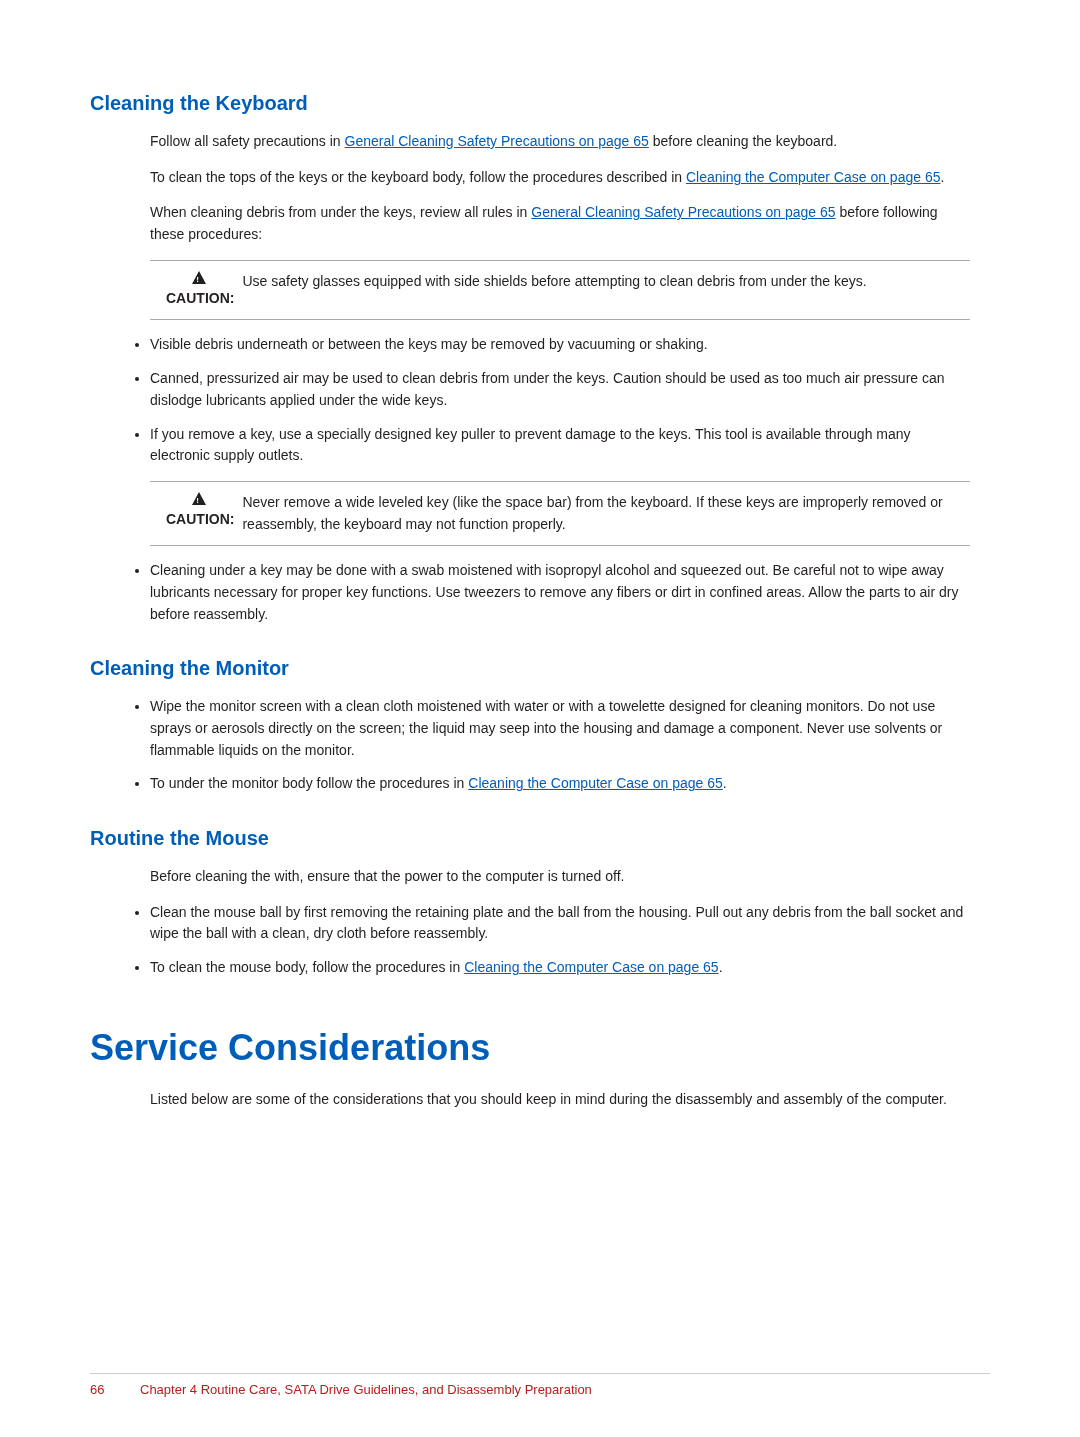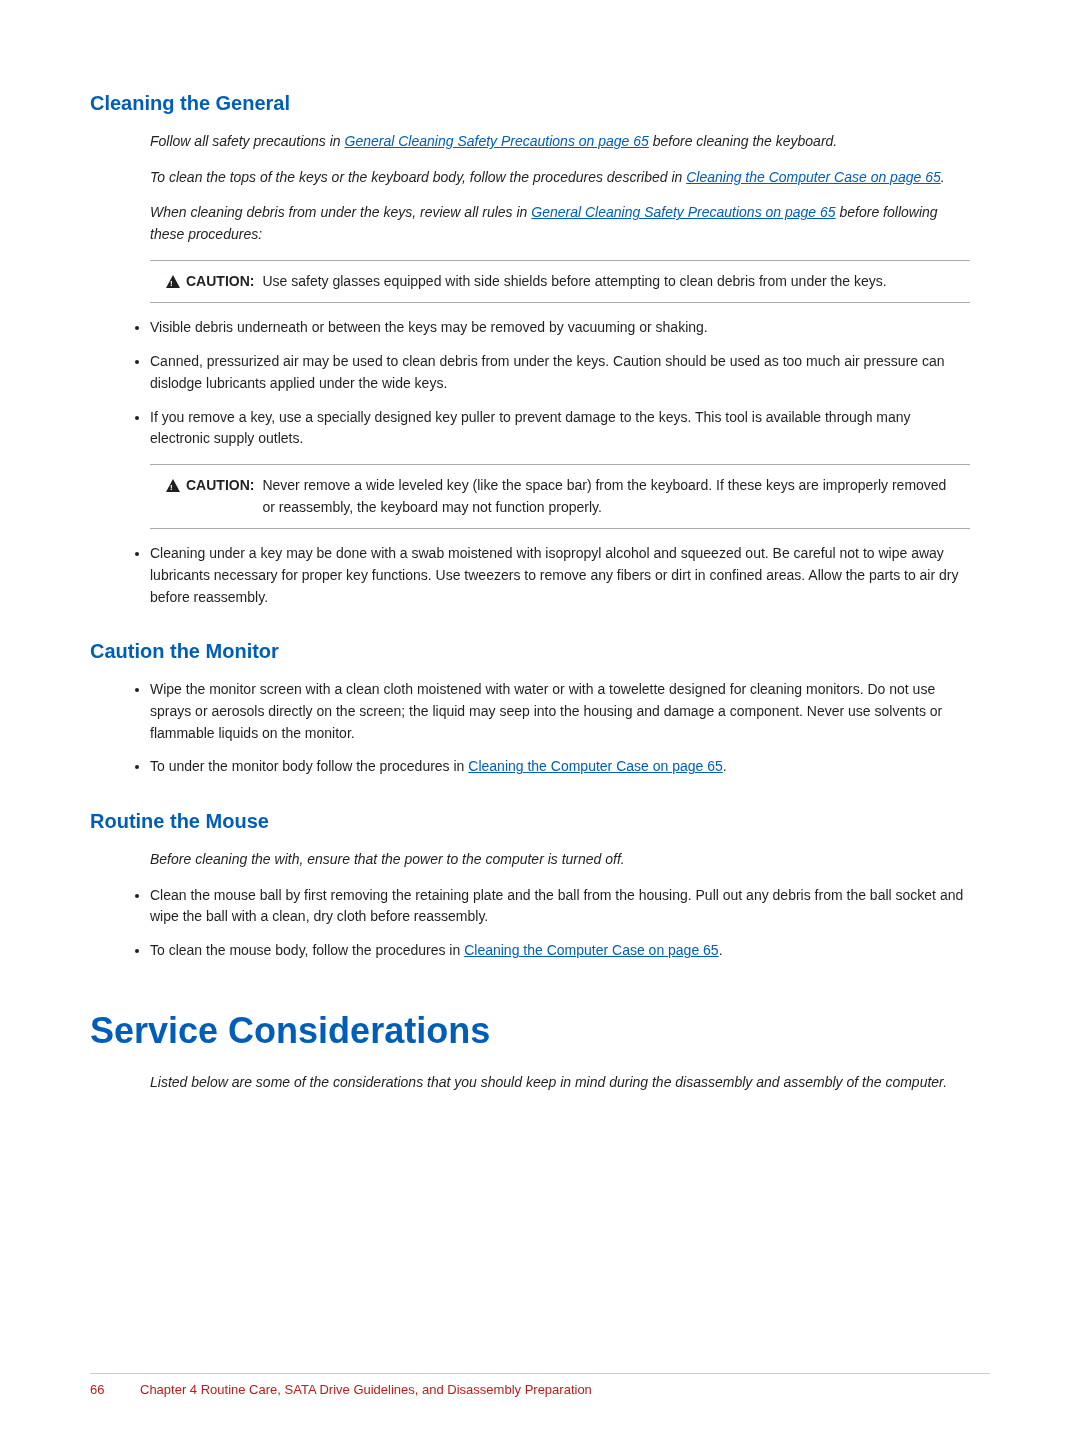--- a/index.html
+++ b/index.html
@@ -31,21 +31,20 @@
       margin-bottom: 20px;
     }
     .content-block {
       margin-left: 60px;
       margin-right: 20px;
     }
     p.body-text {
       margin-bottom: 14px;
       line-height: 1.55;
       font-size: 14px;
-      font-style: italic;
     }
     a {
       color: #005eb8;
       text-decoration: underline;
     }
     ul.bullet-list {
       margin-bottom: 14px;
     }
     ul.bullet-list li {
       list-style-type: disc;
@@ -63,20 +62,21 @@
       gap: 8px;
       line-height: 1.55;
       font-size: 14px;
     }
     .caution-label {
       font-weight: bold;
       white-space: nowrap;
       display: flex;
       align-items: center;
       gap: 4px;
+      flex-direction: column;
     }
     .caution-triangle {
       display: inline-block;
       width: 0;
       height: 0;
       border-left: 7px solid transparent;
       border-right: 7px solid transparent;
       border-bottom: 13px solid #231f20;
       position: relative;
       margin-right: 2px;
@@ -107,21 +107,21 @@
     }
     .footer-chapter {
       flex: 1;
     }
   </style>
 </head>
 <body>
 
 <div class="page">
 
-  <h2 class="section-heading">Cleaning the General</h2>
+  <h2 class="section-heading">Cleaning the Keyboard</h2>
 
   <div class="content-block">
 
     <p class="body-text">
       <span>Follow all safety precautions in </span><a href="#">General Cleaning Safety Precautions on page 65</a><span> before cleaning the keyboard.</span>
     </p>
 
     <p class="body-text">
       <span>To clean the tops of the keys or the keyboard body, follow the procedures described in </span><a href="#">Cleaning the Computer Case on page 65</a><span>.</span>
     </p>
@@ -151,21 +151,21 @@
       </span>
       <span>Never remove a wide leveled key (like the space bar) from the keyboard. If these keys are improperly removed or reassembly, the keyboard may not function properly.</span>
     </div>
 
     <ul class="bullet-list">
       <li>Cleaning under a key may be done with a swab moistened with isopropyl alcohol and squeezed out. Be careful not to wipe away lubricants necessary for proper key functions. Use tweezers to remove any fibers or dirt in confined areas. Allow the parts to air dry before reassembly.</li>
     </ul>
 
   </div>
 
-  <h2 class="section-heading">Caution the Monitor</h2>
+  <h2 class="section-heading">Cleaning the Monitor</h2>
 
   <div class="content-block">
     <ul class="bullet-list">
       <li>Wipe the monitor screen with a clean cloth moistened with water or with a towelette designed for cleaning monitors. Do not use sprays or aerosols directly on the screen; the liquid may seep into the housing and damage a component. Never use solvents or flammable liquids on the monitor.</li>
       <li>
         <span>To under the monitor body follow the procedures in </span><a href="#">Cleaning the Computer Case on page 65</a><span>.</span>
       </li>
     </ul>
   </div>
 

